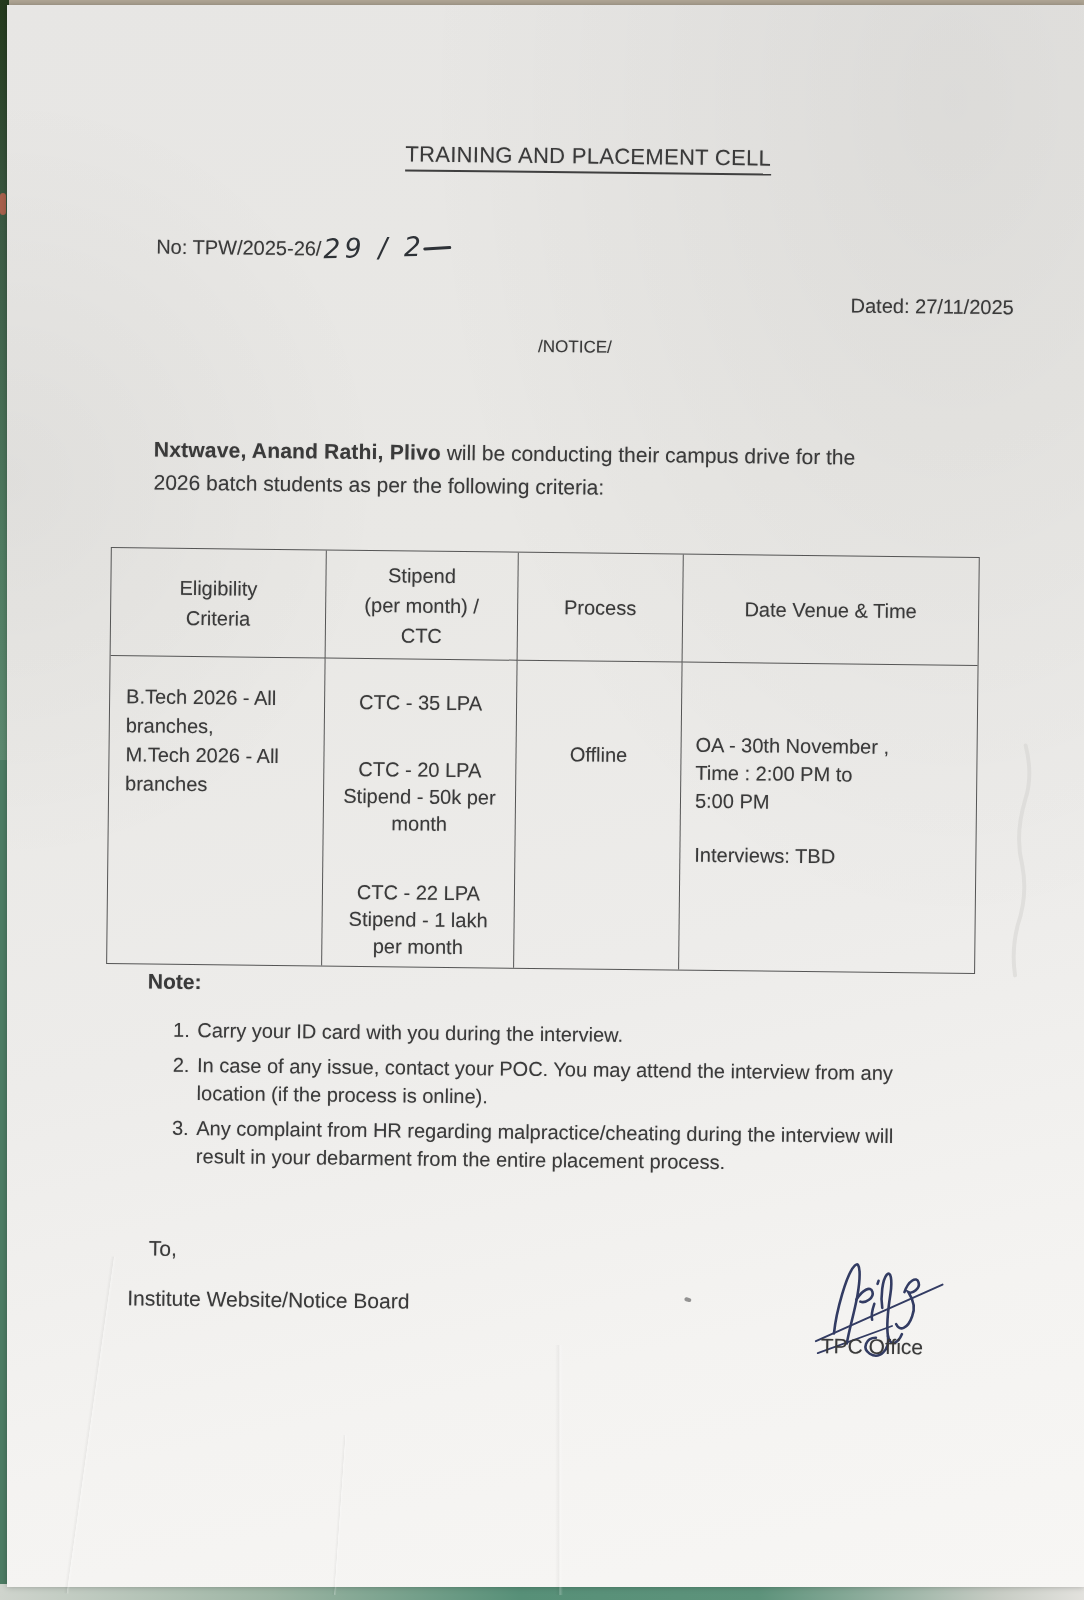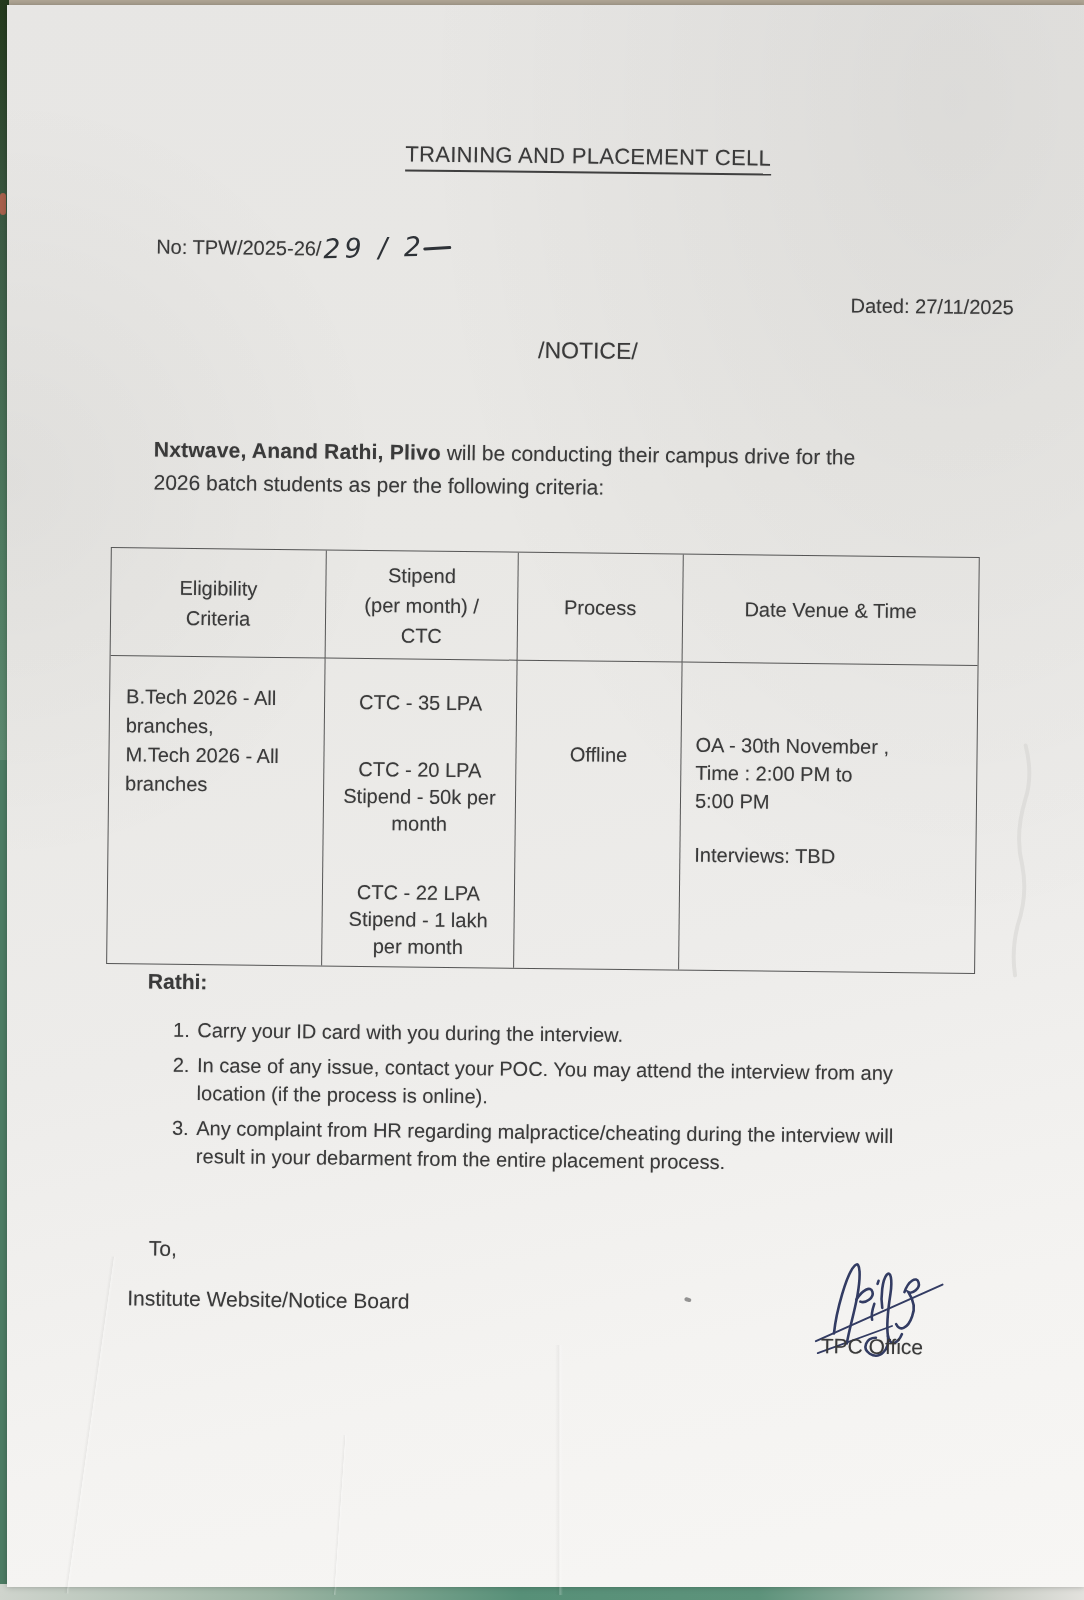--- a/index.html
+++ b/index.html
@@ -38,21 +38,21 @@
 
   .title{left:398px;top:143px;font-size:22px;letter-spacing:0.3px;white-space:nowrap;
     border-bottom:2px solid #3f3f3f;padding-bottom:2px;}
   .refline{left:150px;top:233px;font-size:20px;white-space:nowrap;}
   .hand{display:inline-block;font-family:"DejaVu Sans",sans-serif;font-style:italic;
     font-size:27px;letter-spacing:4px;color:#2e3237;transform:rotate(-2deg);
     position:relative;top:1px;margin-left:2px;}
   .hand-tail{display:inline-block;width:28px;height:3px;background:#2e3237;border-radius:2px;
     transform:translateY(-7px) rotate(-4deg);margin-left:-2px;}
   .dated{left:845px;top:291px;font-size:20px;white-space:nowrap;}
-  .notice{left:533px;top:337px;font-size:23px;white-space:nowrap;}
+  .notice{left:533px;top:337px;font-size:17px;white-space:nowrap;}
   .intro{left:150px;top:438px;width:748px;font-size:21px;line-height:1.55;}
   .intro b{letter-spacing:0.2px;}
 
   
   .doc-table{left:108px;top:552px;width:867px;display:grid;
     grid-template-columns:215px 192px 165px 295px;grid-template-rows:108px 307px;
     border:1px solid #555;font-size:20px;}
   .doc-table > div{border-right:1px solid #555;border-bottom:1px solid #555;box-sizing:border-box;}
   .doc-table > div:nth-child(4n){border-right:none;}
   .doc-table > div:nth-child(n+5){border-bottom:none;}
@@ -139,21 +139,21 @@
     <div class="cell-process">Offline</div>
 
     <div class="cell-date">
       <div class="dblock b1">OA - 30th November ,
 Time : 2:00 PM to
 5:00 PM</div>
       <div class="dblock b2">Interviews: TBD</div>
     </div>
   </div>
 
-  <div class="blk note-label printed">Rathi:</div>
+  <div class="blk note-label printed">Note:</div>
 
   <div class="blk note-list printed">
     <ol>
       <li>Carry your ID card with you during the interview.</li>
       <li>In case of any issue, contact your POC. You may attend the interview from any location (if the process is online).</li>
       <li>Any complaint from HR regarding malpractice/cheating during the interview will result in your debarment from the entire placement process.</li>
     </ol>
   </div>
 
   <div class="blk to-label printed">To,</div>

